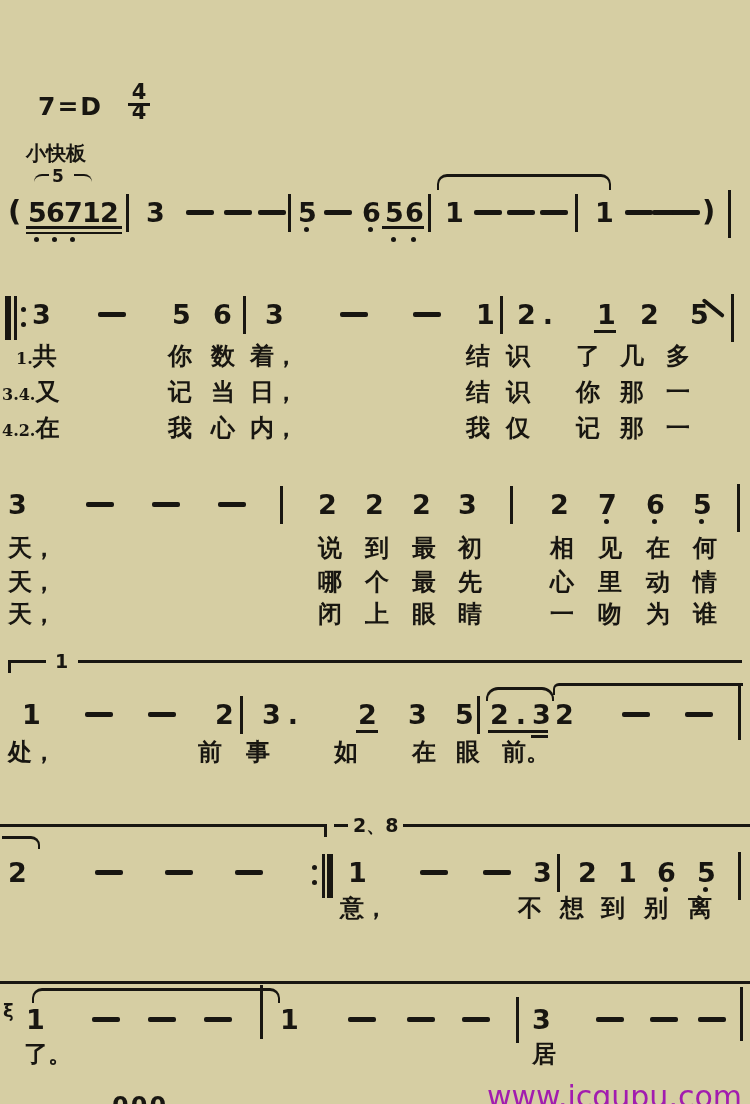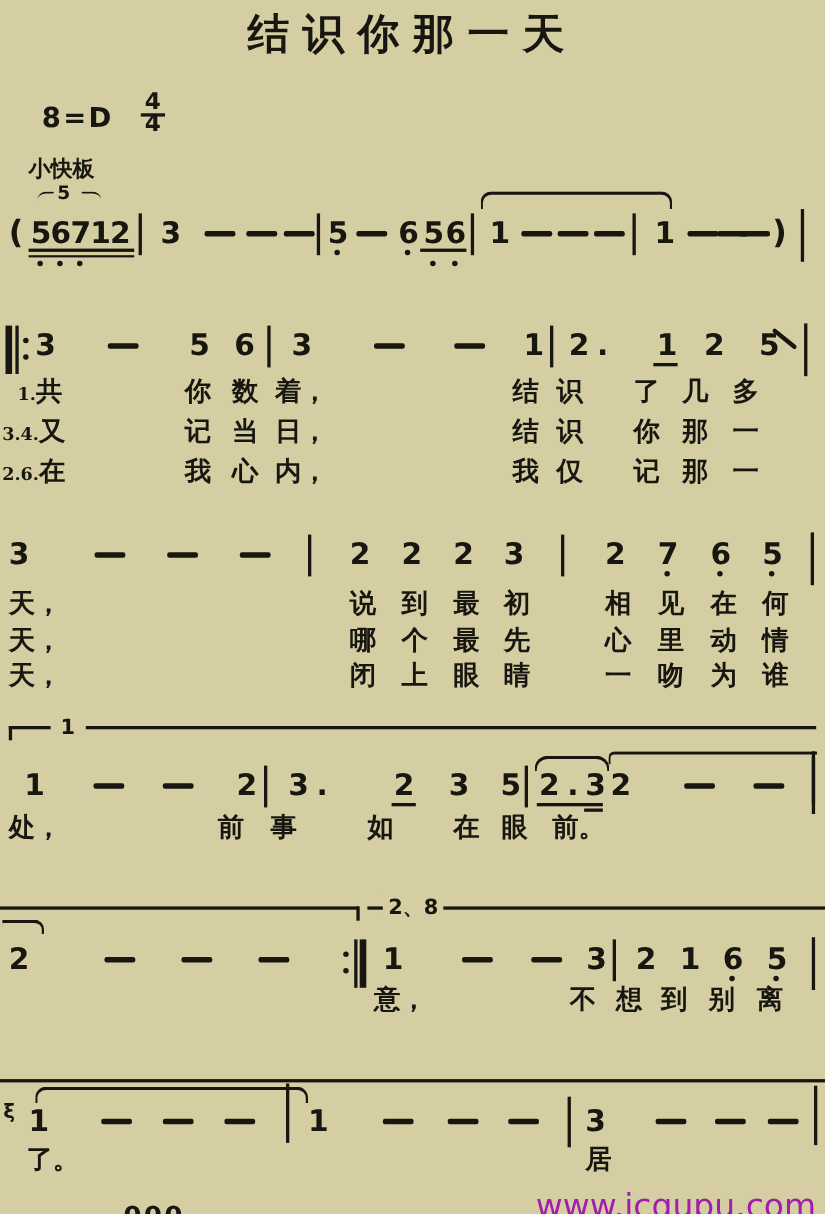--- a/index.html
+++ b/index.html
@@ -49,22 +49,21 @@
   .rsign div{position:absolute;}
   
   .lyr{position:absolute;font-family:"DejaVu Serif","Liberation Serif",serif;
     font-size:24px;font-weight:700;height:28px;line-height:28px;white-space:nowrap;}
   .pfx{font-size:16px;font-weight:700;}
 </style>
 </head>
 <body>
 
 <div id="sheet" style="background: rgb(214, 206, 163); color: rgb(24, 22, 17);">
-  <div id="title">结识你那一天</div>
-  <div id="keysig">8=D</div>
+  <div id="keysig">7=D</div>
   <div id="meter">
     <div>4</div>
     <div class="bar" style="background: rgb(24, 22, 17);"></div>
     <div>4</div>
   </div>
   <div id="tempo">小快板</div>
   <div id="score">
       <div class="abs">
         <div class="uline" style="left: 26px; top: 226px; width: 96px; background: rgb(24, 22, 17);"></div>
         <div class="uline" style="left: 26px; top: 231.5px; width: 96px; background: rgb(24, 22, 17);"></div>
@@ -138,21 +137,21 @@
         <div class="lyr" style="left: 666px; top: 342px;">多</div>
         <div class="lyr" style="left: 2px; top: 378px;"><span class="pfx">3.4.</span>又</div>
         <div class="lyr" style="left: 168px; top: 378px;">记</div>
         <div class="lyr" style="left: 211px; top: 378px;">当</div>
         <div class="lyr" style="left: 250px; top: 378px;">日，</div>
         <div class="lyr" style="left: 466px; top: 378px;">结</div>
         <div class="lyr" style="left: 506px; top: 378px;">识</div>
         <div class="lyr" style="left: 576px; top: 378px;">你</div>
         <div class="lyr" style="left: 620px; top: 378px;">那</div>
         <div class="lyr" style="left: 666px; top: 378px;">一</div>
-        <div class="lyr" style="left: 2px; top: 414px;"><span class="pfx">2.6.</span>在</div>
+        <div class="lyr" style="left: 2px; top: 414px;"><span class="pfx">4.2.</span>在</div>
         <div class="lyr" style="left: 168px; top: 414px;">我</div>
         <div class="lyr" style="left: 211px; top: 414px;">心</div>
         <div class="lyr" style="left: 250px; top: 414px;">内，</div>
         <div class="lyr" style="left: 466px; top: 414px;">我</div>
         <div class="lyr" style="left: 506px; top: 414px;">仅</div>
         <div class="lyr" style="left: 576px; top: 414px;">记</div>
         <div class="lyr" style="left: 620px; top: 414px;">那</div>
         <div class="lyr" style="left: 666px; top: 414px;">一</div>
       </div>
       <div class="abs">

